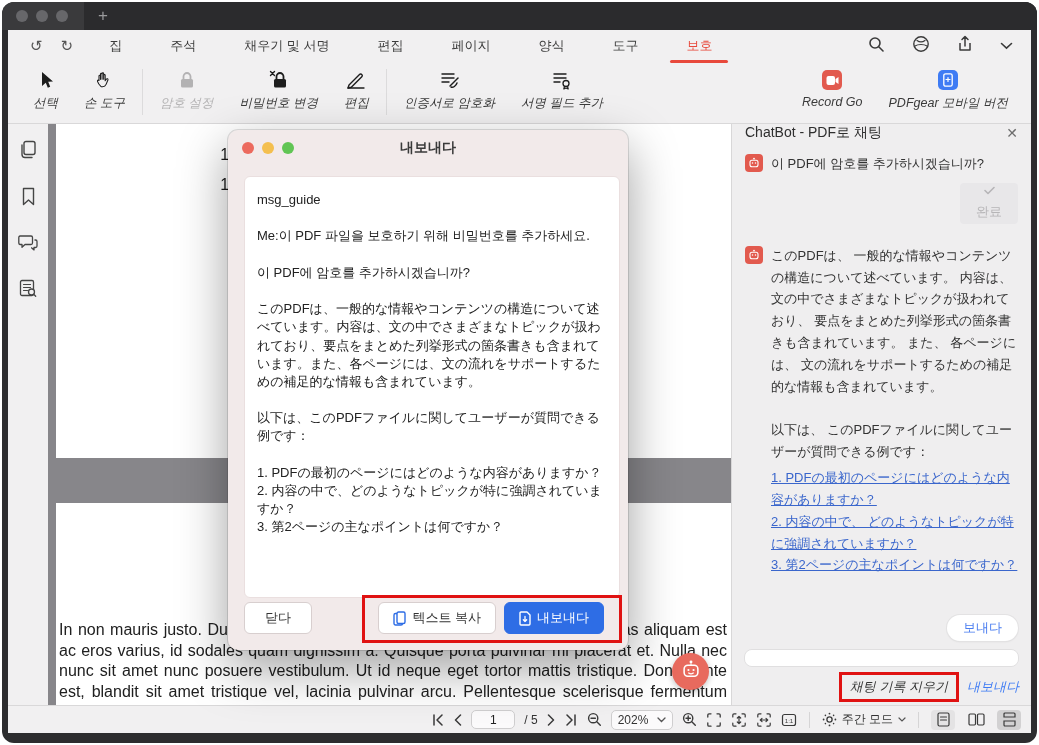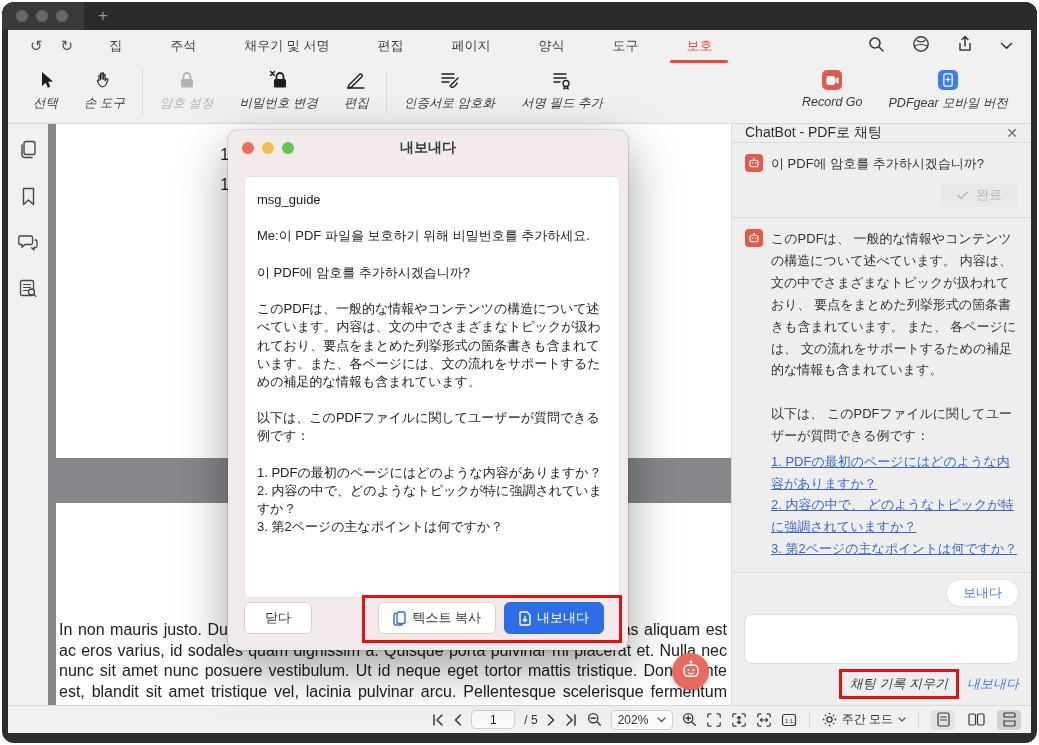--- a/index.html
+++ b/index.html
@@ -49,26 +49,26 @@
 
   
   .chat { width:300px; background:#efeeef; border-left:1px solid #d8d7d8; display:flex; flex-direction:column; font-size:13px; color:#333; position:relative; }
   .chat-head { height:34px; display:flex; align-items:center; padding:0 13px; font-size:14px; color:#2e2e2e; }
   .chat-head .x { margin-left:auto; color:#6d6d6d; font-size:14px; }
   .divider { height:1px; background:#dddcdd; }
   .msg { display:flex; gap:8px; padding:11px 13px 2px; line-height:1.45; }
   .avatar { flex:none; width:18px; height:18px; border-radius:4px; background:#e25a4e; display:flex; align-items:center; justify-content:center; margin-top:1px; }
   .msg-text { white-space:pre-line; line-height:1.68; }
   .done-row { display:flex; justify-content:flex-end; padding:6px 13px 10px; }
-  .done-btn { display:flex; align-items:center; gap:8px; background:#e8e7e9; color:#b6b5b7; border-radius:4px; padding:3px 16px; font-size:13px; }
+  .done-btn { display:flex; align-items:center; gap:8px; background:#e8e7e9; color:#b6b5b7; border-radius:4px; padding:3px 16px; font-size:13px;flex-direction:column; }
   .links { padding:2px 13px 12px 39px; display:block; }
   .links a { display:inline; color:#3a66cc; text-decoration:underline; line-height:1.68; font-size:13px; }
   .chat .sp { flex:1; }
   .send-row { display:flex; justify-content:flex-end; padding:8px 13px 6px; }
-  .send-pill { background:#fff; color:#4a7df0; border-radius:15px; padding:4px 16px; font-size:13px; box-shadow:0 0 0 1px #e3e2e3, 0 1px 2px rgba(0,0,0,.08); }
+  .send-pill { background:#fff; color:#4a7df0; border-radius:15px; padding:4px 16px; font-size:13px; box-shadow:0 0 0 1px #e3e2e3, 0 1px 2px rgba(0,0,0,.08);margin-top:19px; }
   .chat-input { margin:2px 12px 0; height:128px; background:#fff; border:1px solid #e0dfe0; border-radius:8px; resize:none; outline:none; font-size:13px; padding:8px; }
   .chat-bottom { display:flex; justify-content:flex-end; align-items:center; gap:12px; padding:7px 12px 8px;font-style:italic; }
   .clear-btn { color:#333; position:relative; padding:4px 7px; }
   .ann { position:absolute; border:3px solid #e01212; pointer-events:none; }
   .export-link { color:#3e7bf4; }
 
   
   .dialog { position:fixed; left:228px; top:130px; width:400px; height:520px; background:#f2eaea; border-radius:10px; box-shadow:0 18px 50px rgba(0,0,0,.38), 0 0 0 1px rgba(0,0,0,.12); z-index:30; }
   .dlg-head { height:36px; display:flex; align-items:center; padding:0 14px; position:relative; }
   .dlg-lights { display:flex; gap:8px; }

